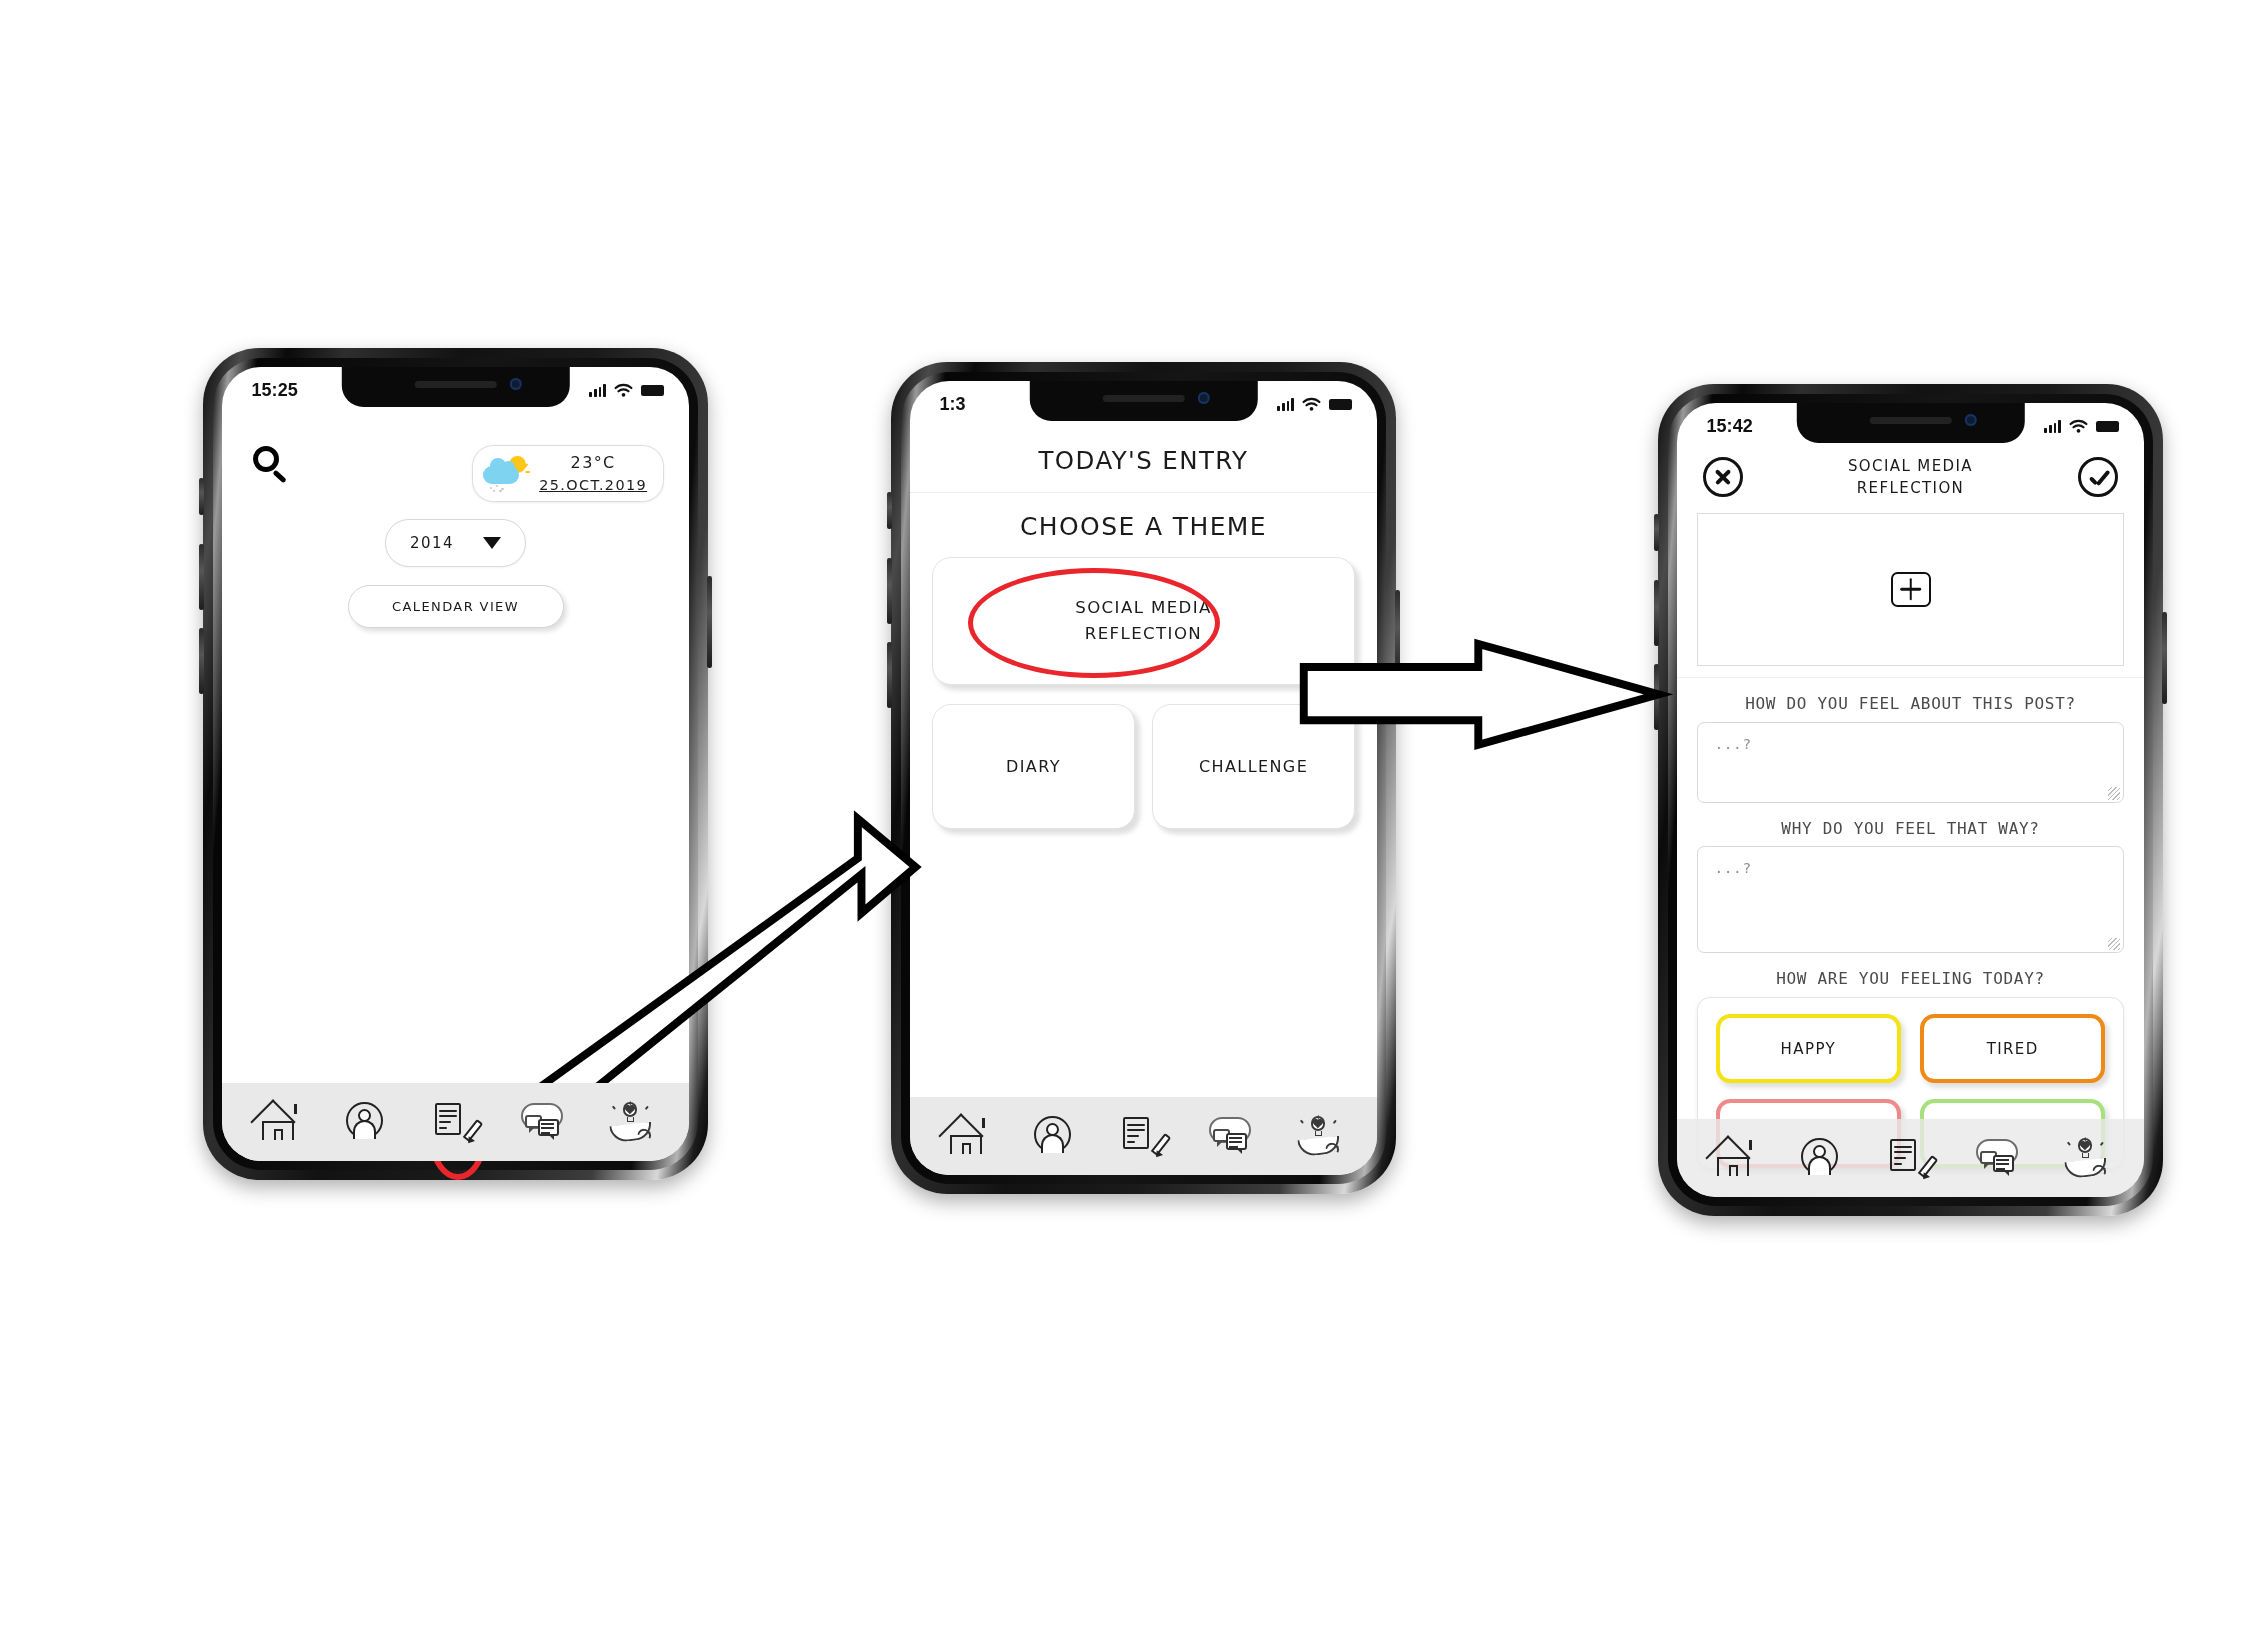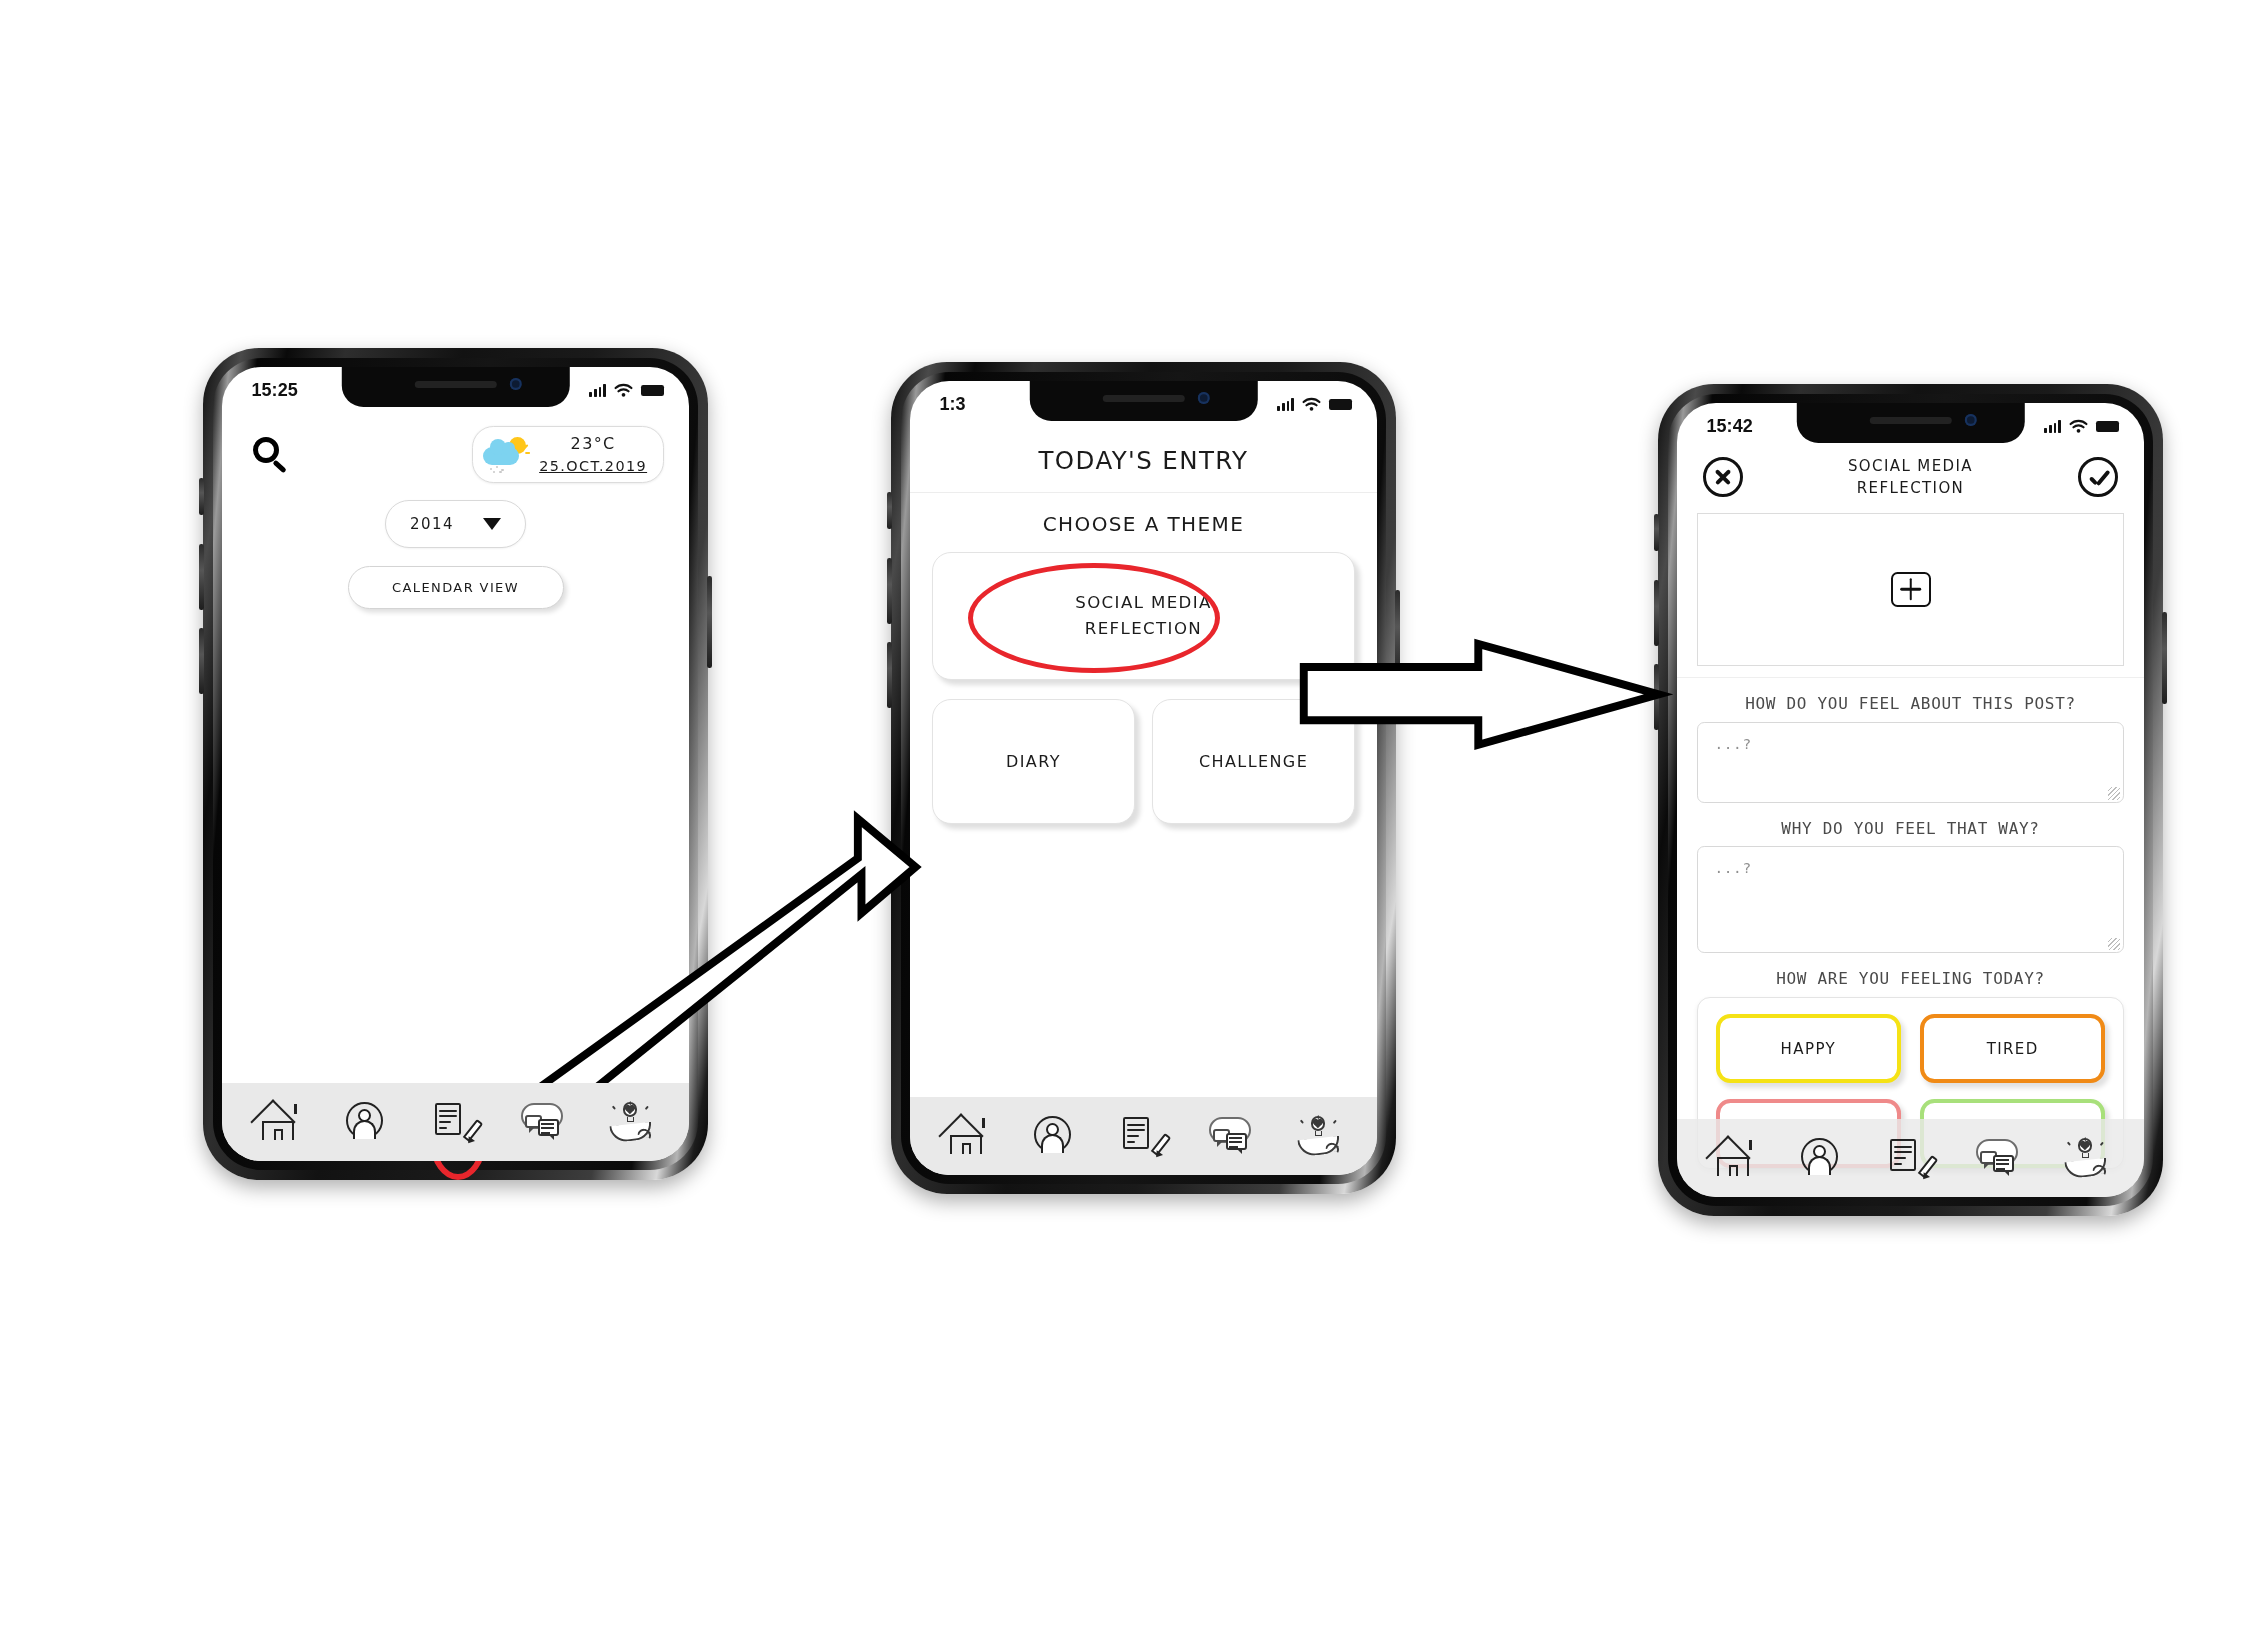--- a/index.html
+++ b/index.html
@@ -48,21 +48,21 @@
   
   .p1-top { display:flex; align-items:center; justify-content:space-between;
       padding:19px 24.5px 0 29px; flex:none; }
   .search-ic { width:39px; height:39px; position:relative; }
   .search-ic .ring { position:absolute; left:1.4px; top:1.4px; width:26px; height:26px;
       border:5px solid #000; border-radius:50%; }
   .search-ic .hdl { position:absolute; left:22.4px; top:24px; width:15px; height:5px;
       background:#000; border-radius:2.9px; transform:rotate(42deg); transform-origin:left center; }
   .weather { display:flex; align-items:center; gap:7.2px; border:1.1px solid #dcdcdc;
       border-radius:21.6px; padding:5.8px 16px 5.8px 8.7px; background:#fff;
-      box-shadow:0 0.7px 2.2px rgba(0,0,0,.07); }
+      box-shadow:0 0.7px 2.2px rgba(0,0,0,.07);margin-top:19px; }
   .wx-ico { width:50px; height:37px; position:relative; flex:none; }
   .wx-ico .sun { position:absolute; right:5.8px; top:0.7px; width:17.3px; height:17.3px;
       background:#ffc61a; border-radius:50%; }
   .wx-ico .ray { position:absolute; background:#ffc61a; width:2.2px; height:5px; border-radius:1.4px;
       left:50%; top:50%; }
   .wx-ico .cloud { position:absolute; left:1.4px; bottom:8.7px; width:36px; height:18px;
       background:#7dd3f0; border-radius:11.5px; }
   .wx-ico .cloud:before { content:""; position:absolute; left:6.5px; top:-8px; width:16.6px;
       height:16.6px; background:#7dd3f0; border-radius:50%; }
   .wx-ico .cloud:after { content:""; position:absolute; left:19px; top:-4.3px; width:12.3px;
@@ -171,21 +171,21 @@
       left:50%; top:9.4px; }
   .ic-hand .palm { position:absolute; left:2.2px; bottom:1.4px; width:42px; height:17.3px;
       border:2.2px solid #3a3a3a; border-top:none; border-radius:0 0 21.6px 21.6px;
       transform:rotate(-6deg); background:#fff; }
   .ic-hand .fing { position:absolute; right:2.9px; bottom:5.8px; width:14.4px; height:8px;
       border:2.2px solid #3a3a3a; border-bottom:none; border-radius:8.7px 8.7px 0 0; transform:rotate(18deg); }
 
   
   .p2-title { text-align:center; font-size:24.5px; padding:24.5px 0 17.3px; flex:none; }
   .p2-sep { height:0.7px; background:#ededed; flex:none; }
-  .p2-sub { text-align:center; font-size:20px; padding:19px 0 16px; flex:none; }
+  .p2-sub { text-align:center; font-size:25px; padding:19px 0 16px; flex:none; }
   .theme-wrap { padding:0 21.6px; flex:none; }
   .theme-big { height:128px; border:1.1px solid #e3e3e3; border-radius:19px; background:#fff;
       box-shadow:4.3px 5px 5.8px rgba(0,0,0,.13); display:flex; align-items:center;
       justify-content:center; position:relative; }
   .theme-big .txt { text-align:center; font-size:16.6px; line-height:1.55; }
   .hl-ellipse { position:absolute; border:5.8px solid #e8262c; border-radius:50%; pointer-events:none; }
   .theme-row { display:flex; gap:17.3px; margin-top:19px; }
   .theme-sm { flex:1; height:125px; border:1.1px solid #e3e3e3; border-radius:19px; background:#fff;
       box-shadow:4.3px 5px 5.8px rgba(0,0,0,.13); display:flex; align-items:center; justify-content:center; }
   .theme-sm .txt { font-size:16px; }

